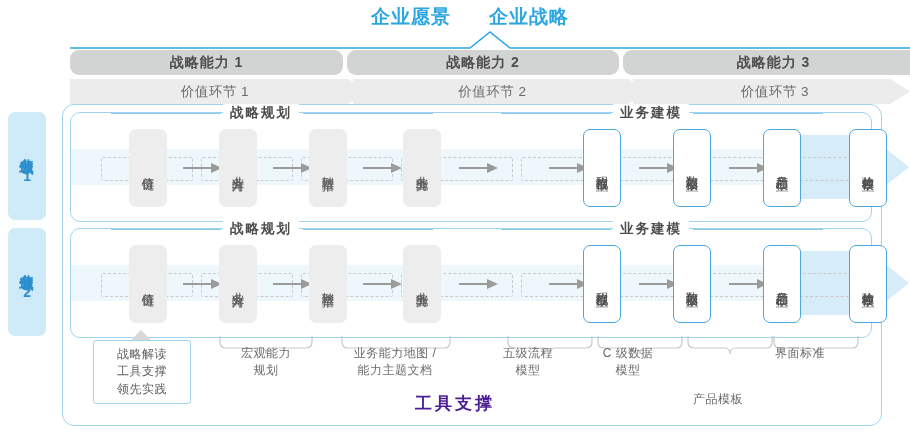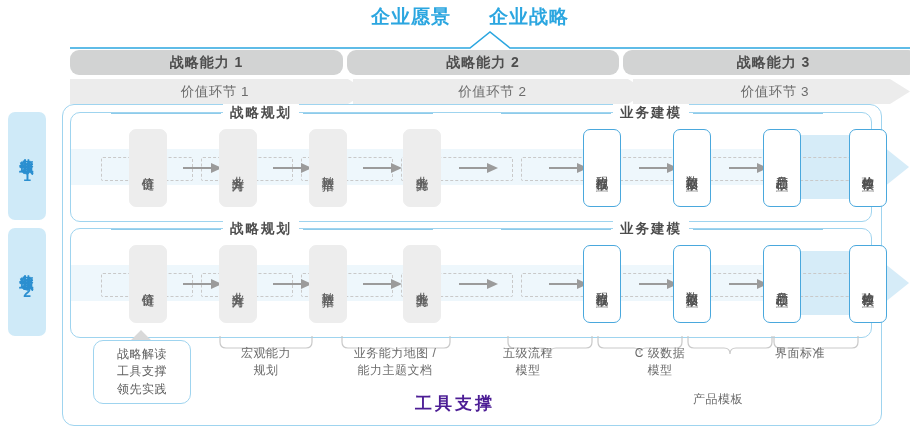--- a/index.html
+++ b/index.html
@@ -116,27 +116,27 @@
   
   #up-arrow{position:absolute;left:128px;top:330px;width:26px;height:26px;}
 
   
   .tool-label{
     position:absolute;top:345px;text-align:center;
     font-size:12px;line-height:1.45;color:#6b6b6b;letter-spacing:.5px;
   }
   #tool-0{
     left:93px;width:96px;top:340px;padding:5px 0;
-    border:1px solid #9fd4ef;border-radius:10px;background:#fff;
+    border:1px solid #9fd4ef;border-radius:3px;background:#fff;
     color:#5f5f5f;
   }
   #tool-1{left:218px;width:96px;}
   #tool-2{left:340px;width:110px;}
   #tool-3{left:488px;width:80px;}
-  #tool-4{left:620px;width:80px;}
+  #tool-4{left:588px;width:80px;}
   #tool-5{left:678px;width:80px;margin-top:46px;}
   #tool-6{left:760px;width:80px;}
 
   
   #support-box{
     position:absolute;left:62px;top:104px;width:818px;height:320px;
     border:1px solid #9fd4ef;border-radius:12px;
     pointer-events:none;
   }
   #support-title{

